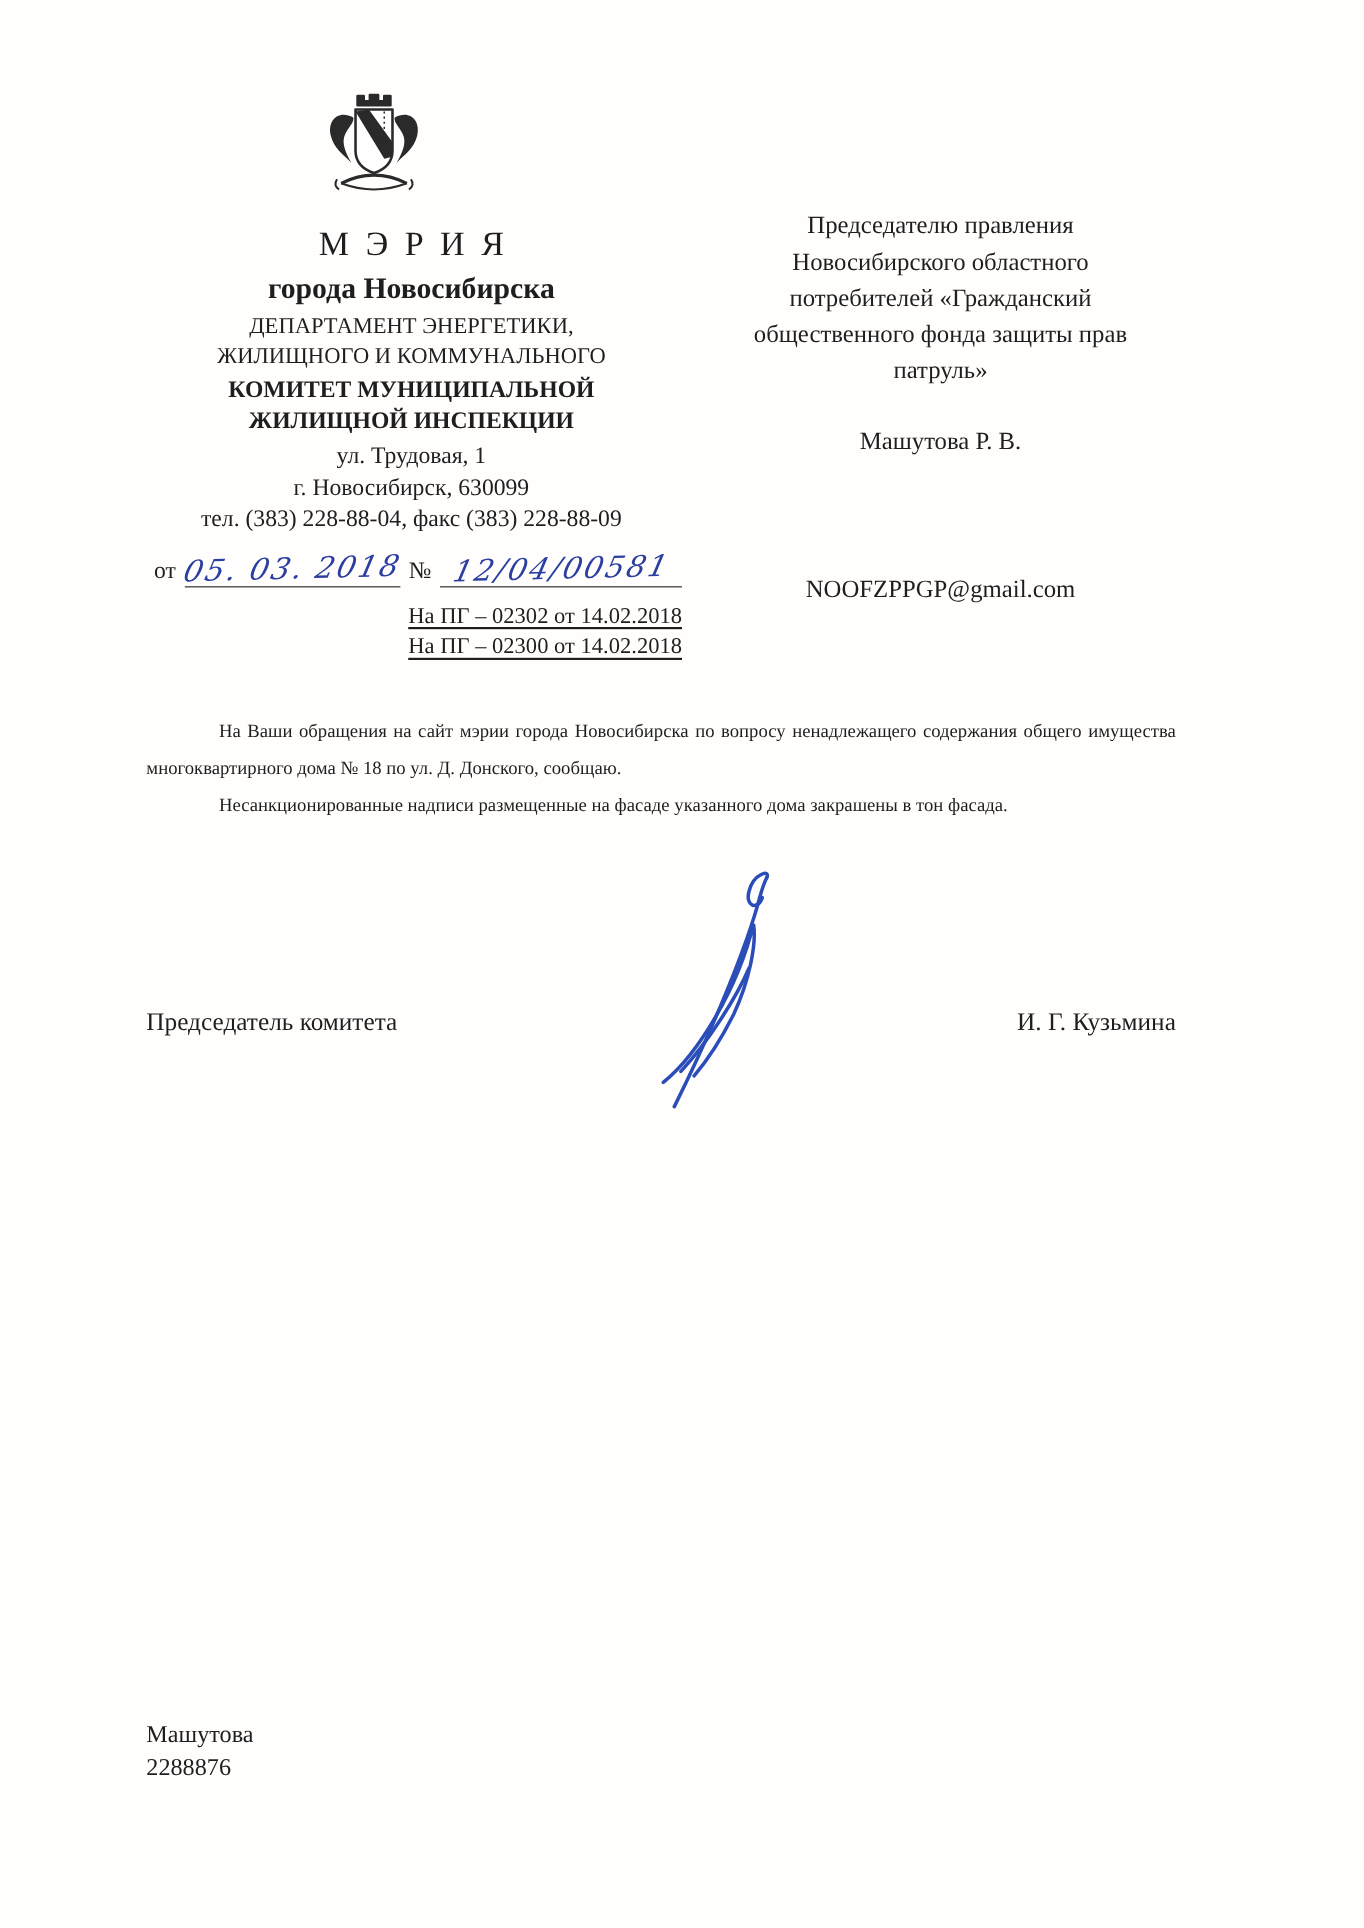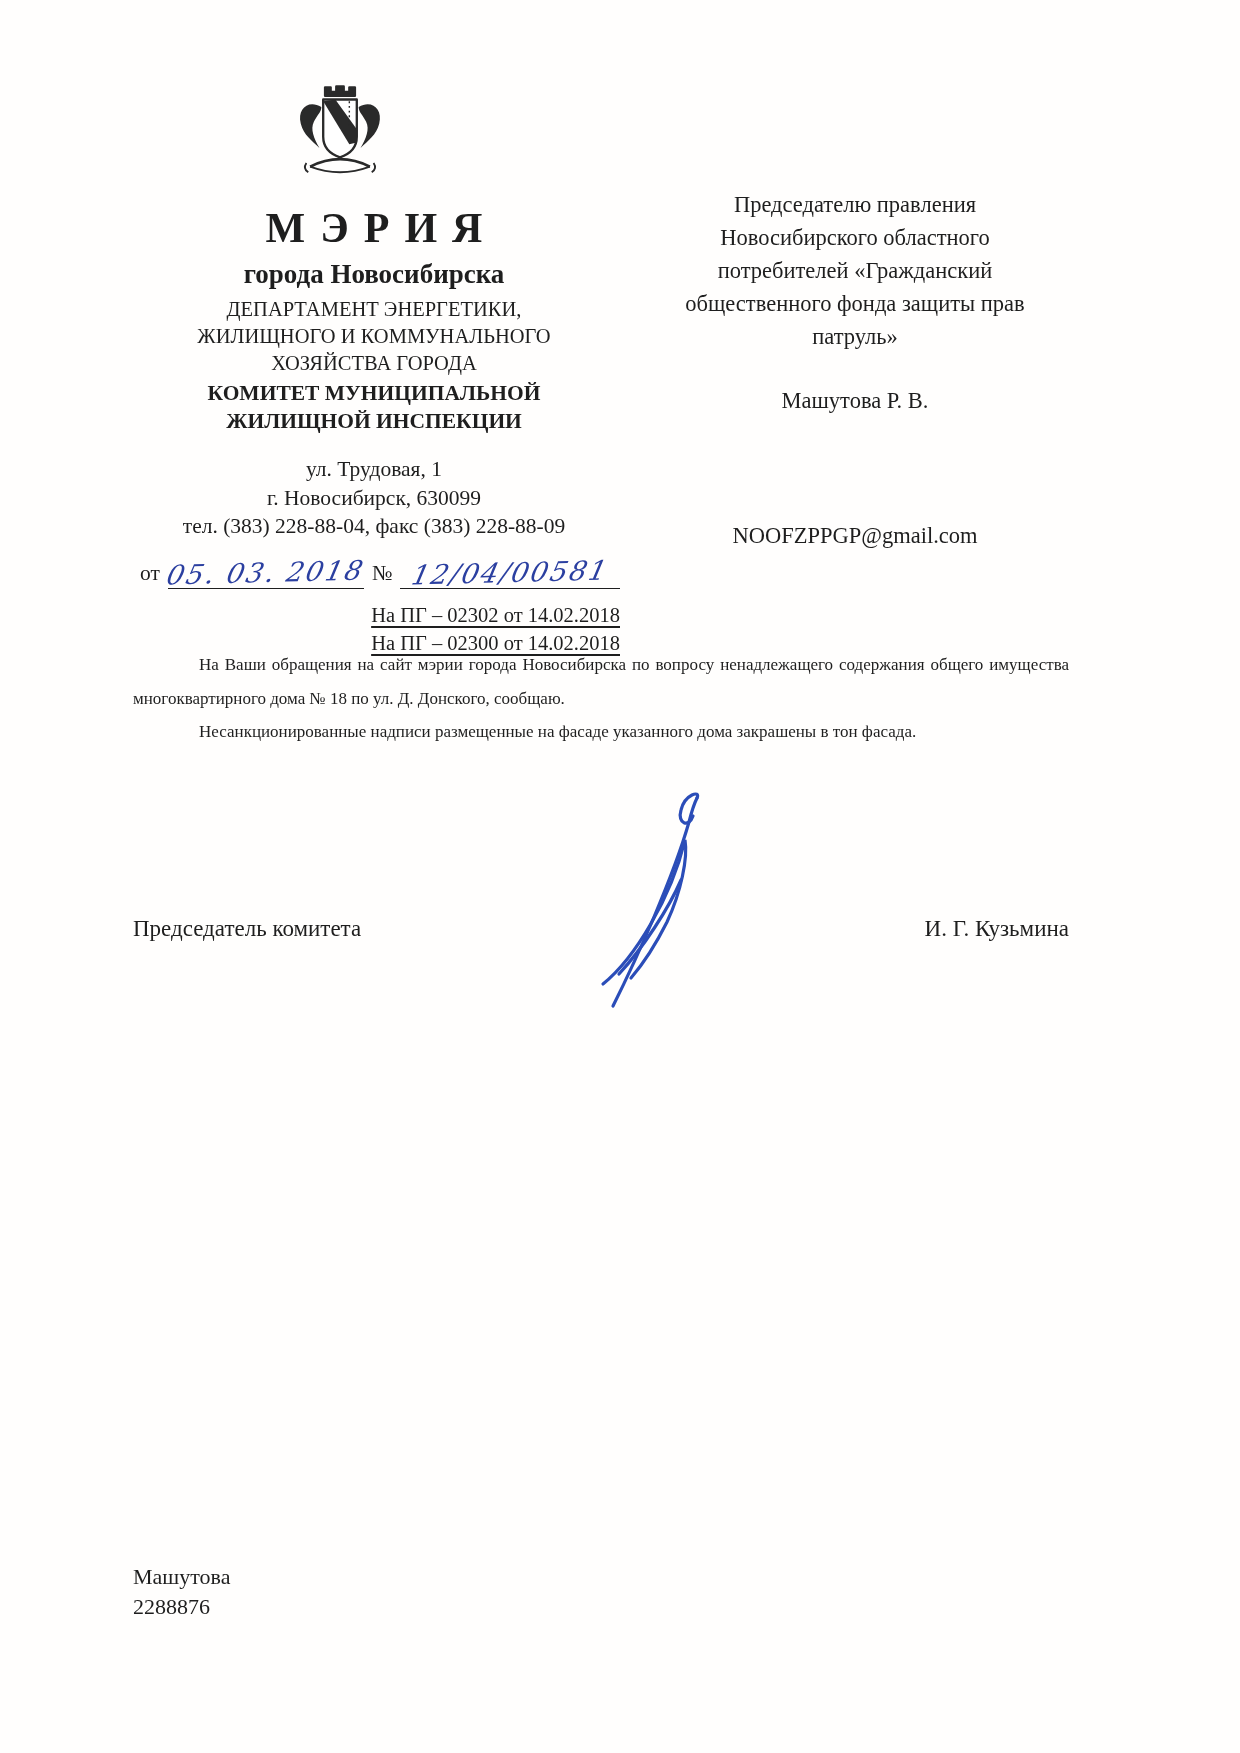--- a/index.html
+++ b/index.html
@@ -11,25 +11,25 @@
     color:#1e1e1e;
     font-family:"Liberation Serif", serif;
     overflow:hidden;
   }
   
   .letterhead{
     position:absolute;left:128px;top:82px;width:492px;
     text-align:center;
   }
   .emblem{width:112px;height:104px;margin:0 auto 18px auto;display:block;transform:translateX(-34px);}
-  .org-top{font-size:42px;font-weight:bold;letter-spacing:15px;text-indent:15px;margin-top:6px;}
+  .org-top{font-size:31px;font-weight:normal;letter-spacing:15px;text-indent:15px;margin-top:6px;}
   .org-city{font-size:27px;font-weight:bold;margin-top:7px;}
   .dept{font-size:20.5px;line-height:27px;margin-top:6px;}
   .committee{font-size:21.5px;font-weight:bold;line-height:28px;margin-top:2px;}
-  .addr{font-size:21.5px;line-height:29px;margin-top:20px;}
+  .addr{font-size:21.5px;line-height:29px;margin-top:4px;}
   .phone{font-size:21.5px;margin-top:1px;}
   .reg-line{
     margin-top:18px;font-size:21.5px;text-align:left;
     display:flex;align-items:center;padding-left:12px;
   }
   .blank-line{border-bottom:1.6px solid #1e1e1e;display:inline-block;text-align:center;}
   .hand{
     font-family:"DejaVu Serif", serif;
     font-style:italic;
     color:#2b3fa0;
@@ -97,21 +97,20 @@
         <path d="M24 86 Q20 92 26 96 M96 86 Q100 92 94 96" stroke-width="2"></path>
       </g>
     </svg>
 
     <div class="org-top">МЭРИЯ</div>
     <div class="org-city">города Новосибирска</div>
 
     <div class="dept">
       <div>ДЕПАРТАМЕНТ ЭНЕРГЕТИКИ,</div>
       <div>ЖИЛИЩНОГО И КОММУНАЛЬНОГО</div>
-      <div>ХОЗЯЙСТВА ГОРОДА</div>
     </div>
 
     <div class="committee">
       <div>КОМИТЕТ МУНИЦИПАЛЬНОЙ</div>
       <div>ЖИЛИЩНОЙ ИНСПЕКЦИИ</div>
     </div>
 
     <div class="addr">
       <div>ул. Трудовая, 1</div>
       <div>г. Новосибирск, 630099</div>

